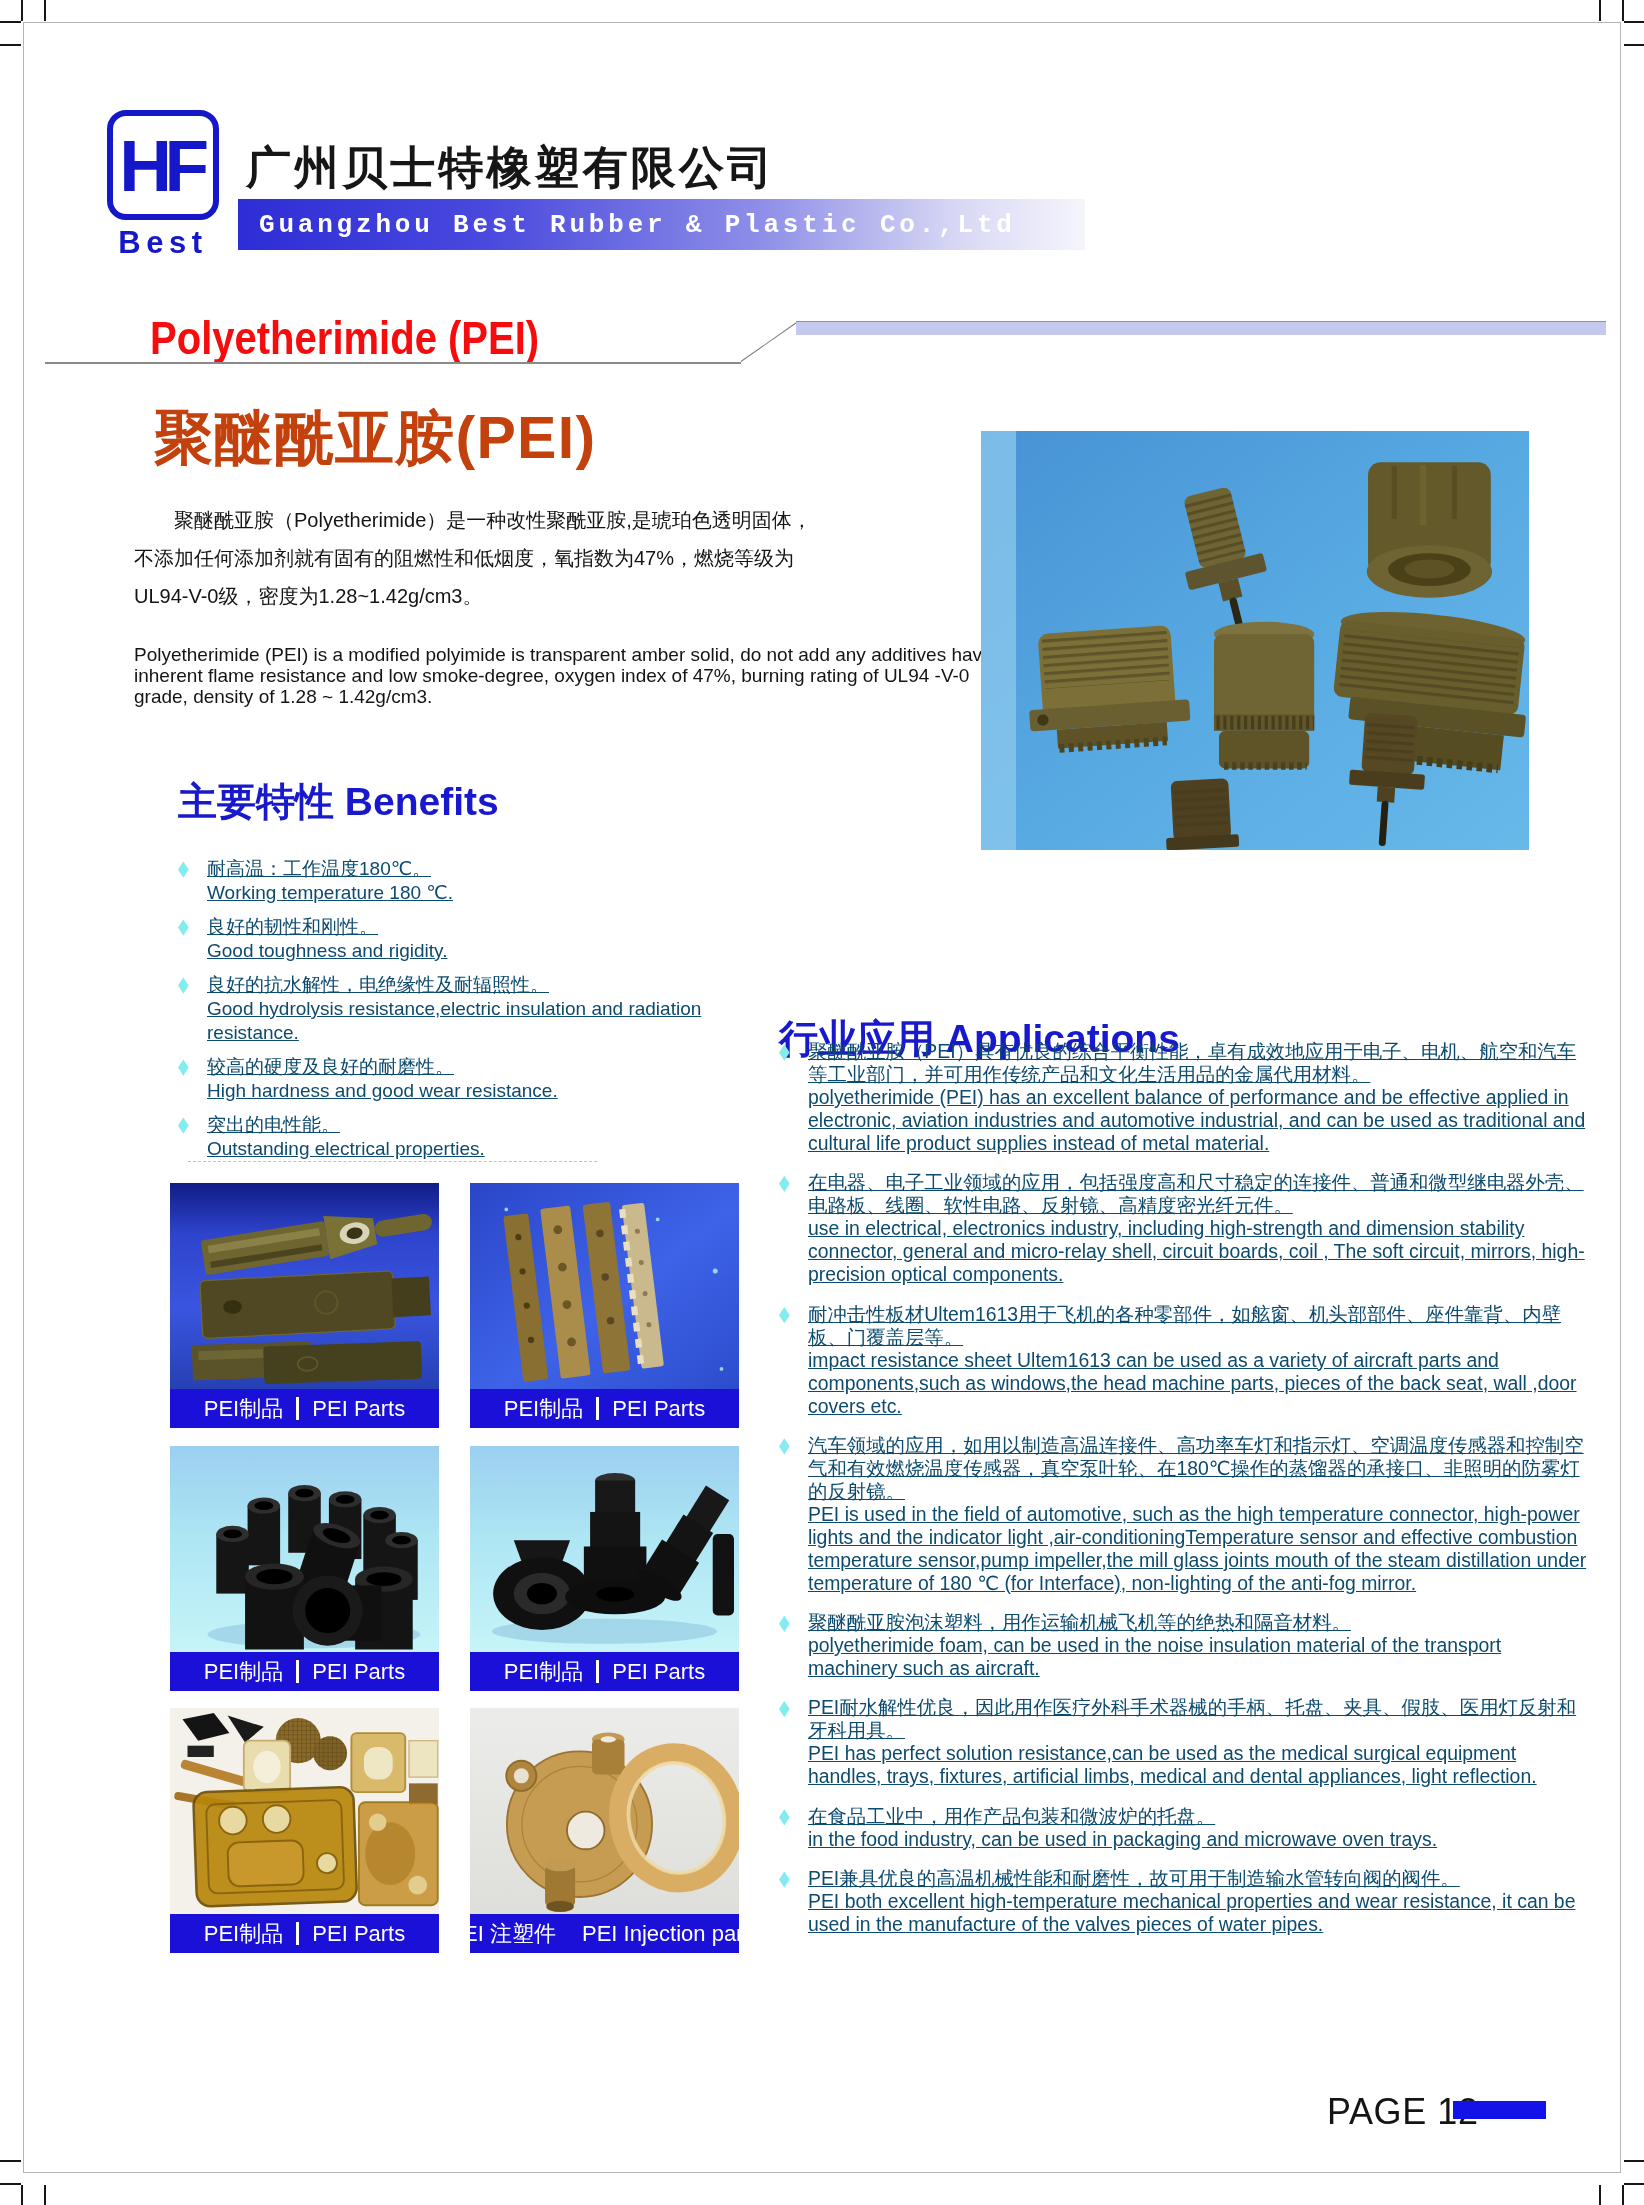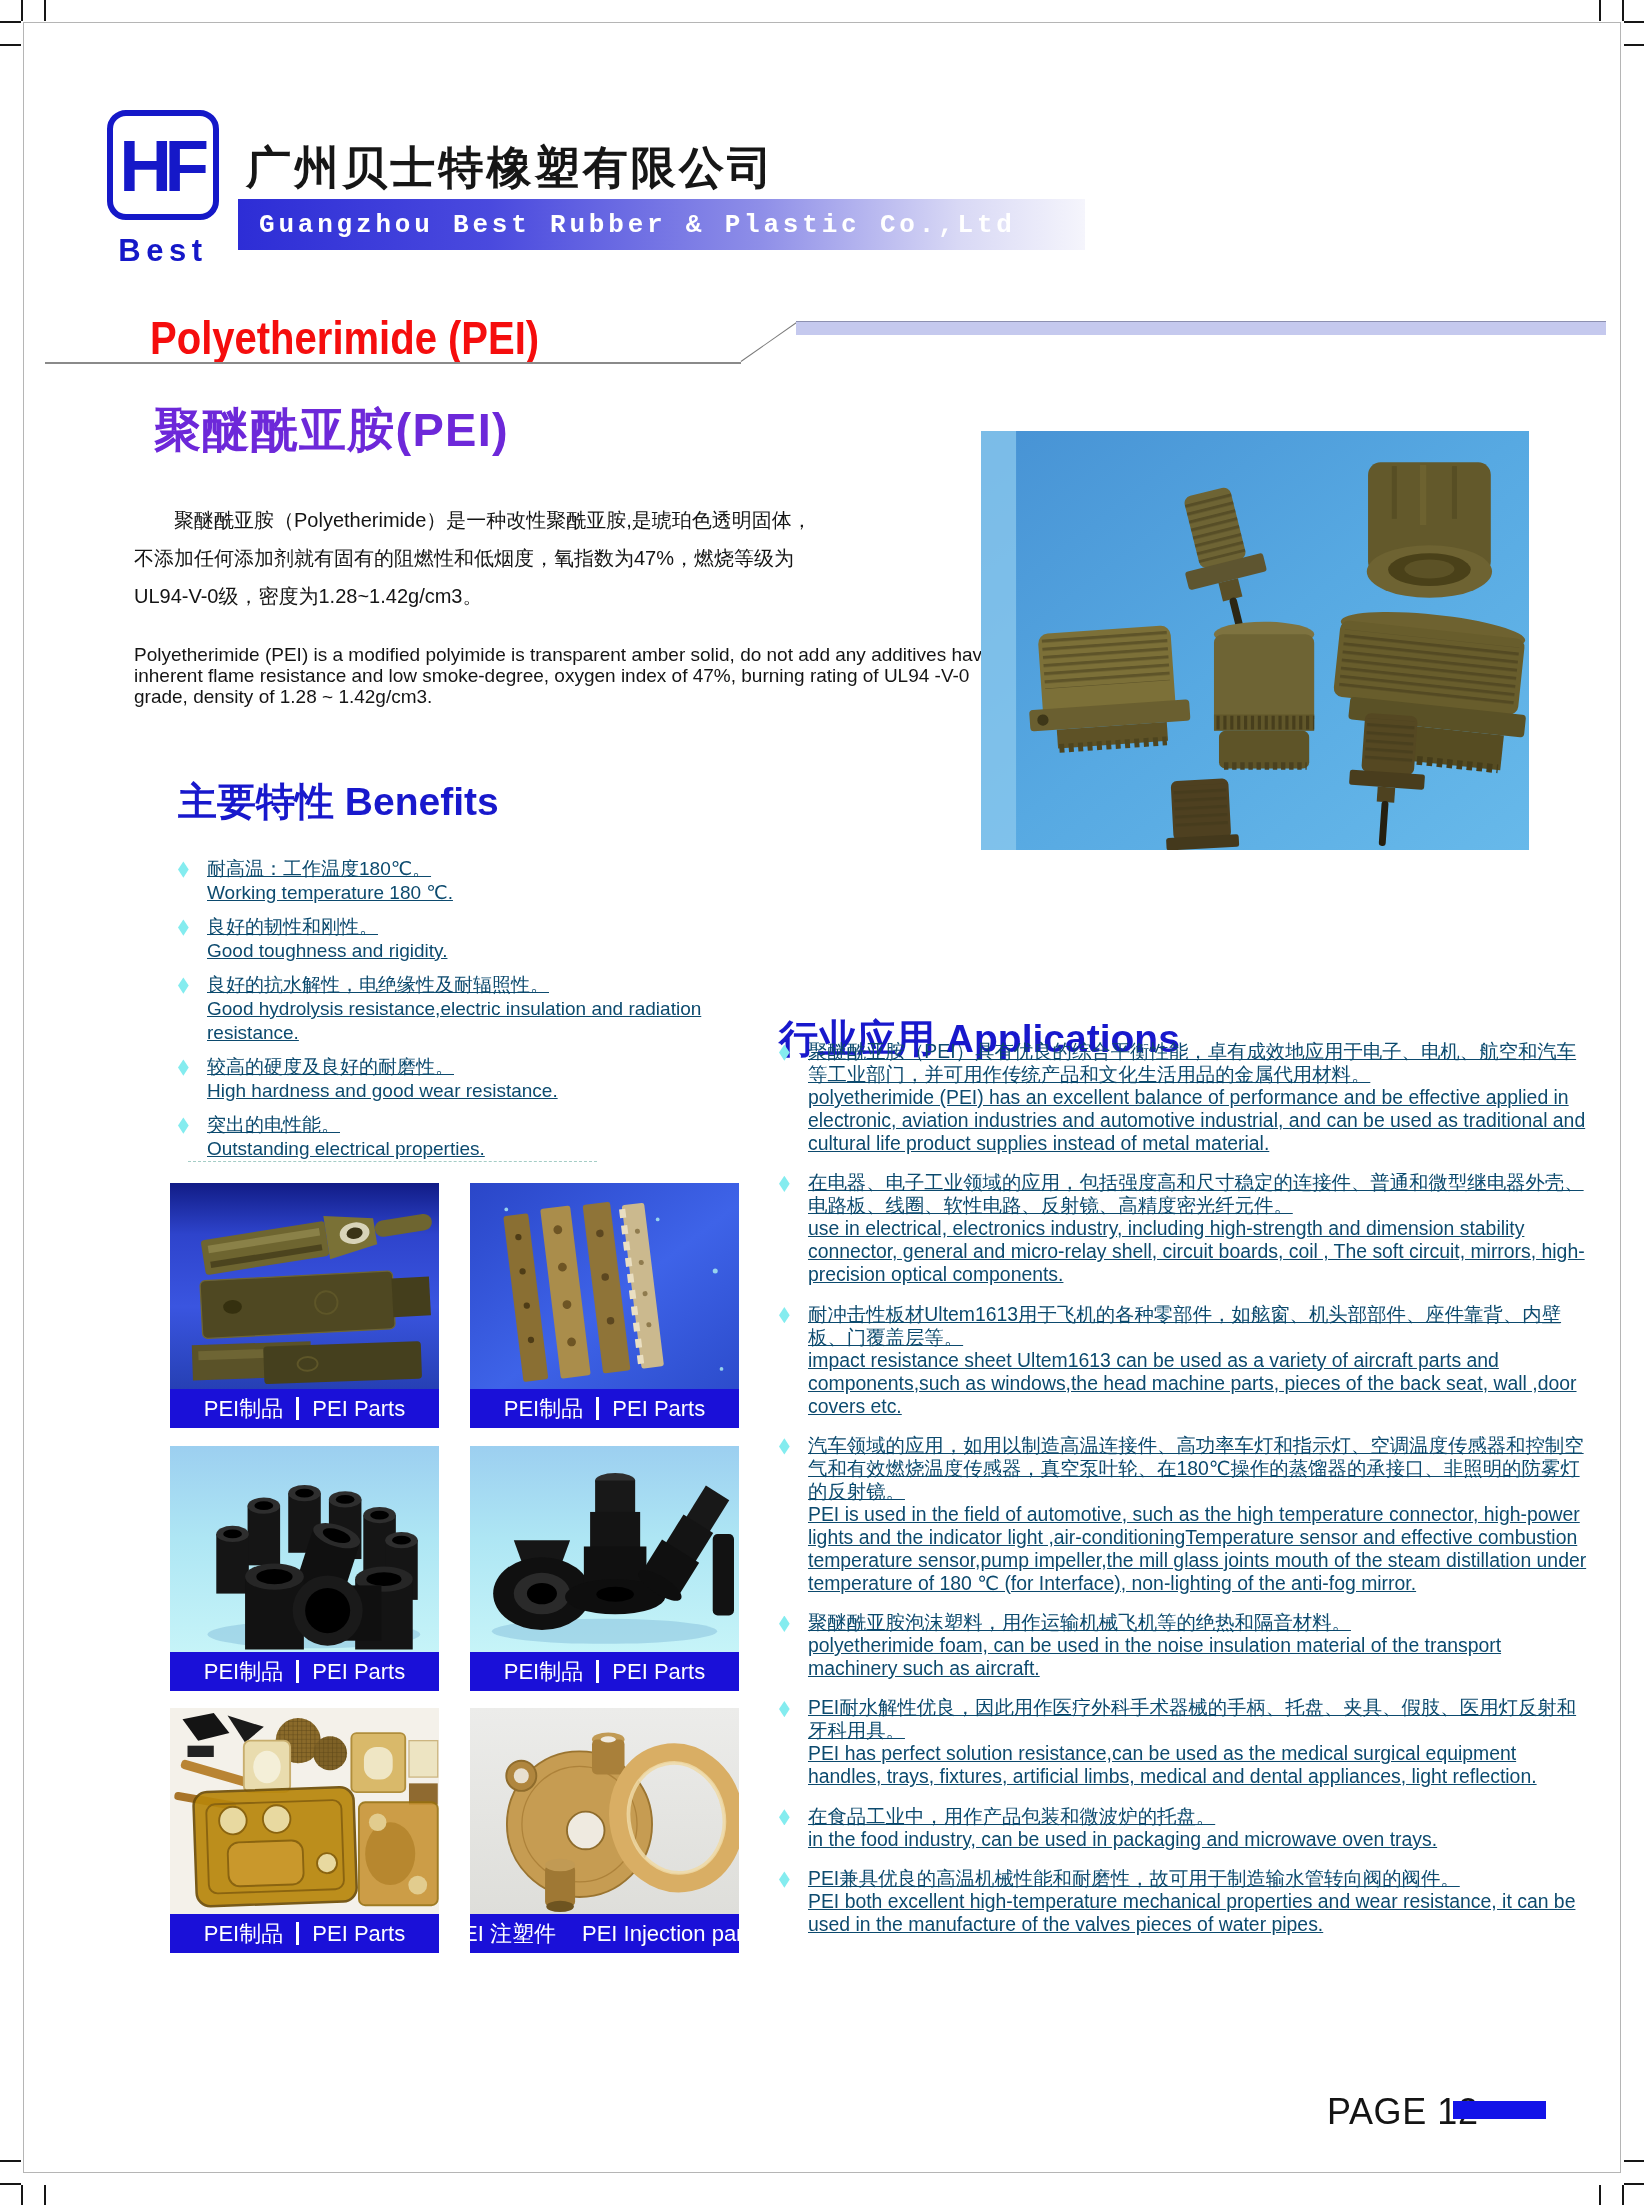--- a/index.html
+++ b/index.html
@@ -11,39 +11,39 @@
   .page-border{position:absolute;left:23px;top:22px;width:1598px;height:2151px;
     border:1.3px solid #b5b5b5;box-sizing:border-box;}
 
   
   .logo{position:absolute;left:107px;top:110px;width:112px;}
   .logo-frame{width:112px;height:110px;border:6.9px solid #1518C8;border-radius:19px;
     box-sizing:border-box;display:flex;align-items:center;justify-content:center;background:#fff;}
   .logo-frame span{font-size:73px;font-weight:bold;color:#1518C8;letter-spacing:-7.5px;
     margin-left:-5px;line-height:1;}
   .logo-sub{text-align:center;font-size:31px;font-weight:bold;color:#1518C8;
-    letter-spacing:5.6px;margin-top:13px;}
+    letter-spacing:5.6px;margin-top:5px;}
   .company-cn{position:absolute;left:246px;top:138px;font-size:45px;font-weight:600;
     color:#161616;letter-spacing:3.1px;white-space:nowrap;}
   .band{position:absolute;left:238px;top:199px;width:847px;height:51px;box-sizing:border-box;
     background:linear-gradient(90deg,#2d2dd6 0%,#4a4ade 30%,#8f8fe8 62%,#d8d8f5 85%,#f5f5fc 100%);
     display:flex;align-items:center;padding-left:21px;}
   .band span{font-family:"Liberation Mono","DejaVu Sans Mono",monospace;font-size:26px;
     color:#ffffff;font-weight:bold;letter-spacing:3.8px;white-space:nowrap;}
 
   
   .title-en{position:absolute;left:150px;top:311px;font-size:46px;font-weight:bold;
     color:#F50D0D;transform:scaleX(.87);transform-origin:left top;white-space:nowrap;}
   .rule-left{position:absolute;left:45px;top:362px;width:696px;height:1.9px;background:#8a8a8a;}
   .rule-diag{position:absolute;left:741px;top:361px;width:68px;height:1.3px;background:#7a7a7a;
     transform:rotate(-35deg);transform-origin:left center;}
   .band-right{position:absolute;left:796px;top:321px;width:810px;height:12.5px;
     background:#c5c9ee;border-top:1.9px solid #8c90b0;}
-  .title-cn{position:absolute;left:154px;top:399px;font-size:47px;font-weight:bold;
-    color:#6d28d9;letter-spacing:1.3px;white-space:nowrap;}
+  .title-cn{position:absolute;left:154px;top:399px;font-size:59px;font-weight:bold;
+    color:#c2410c;letter-spacing:1.3px;white-space:nowrap;}
 
   
   .intro-cn{position:absolute;left:134px;top:501px;font-size:20px;line-height:38px;
     color:#141414;white-space:nowrap;}
   .intro-en{position:absolute;left:134px;top:625px;width:859px;font-size:19px;
     line-height:21px;color:#141414;}
 
   
   .sec-head{position:absolute;font-size:39px;font-weight:bold;color:#1818CC;white-space:nowrap;}
 

